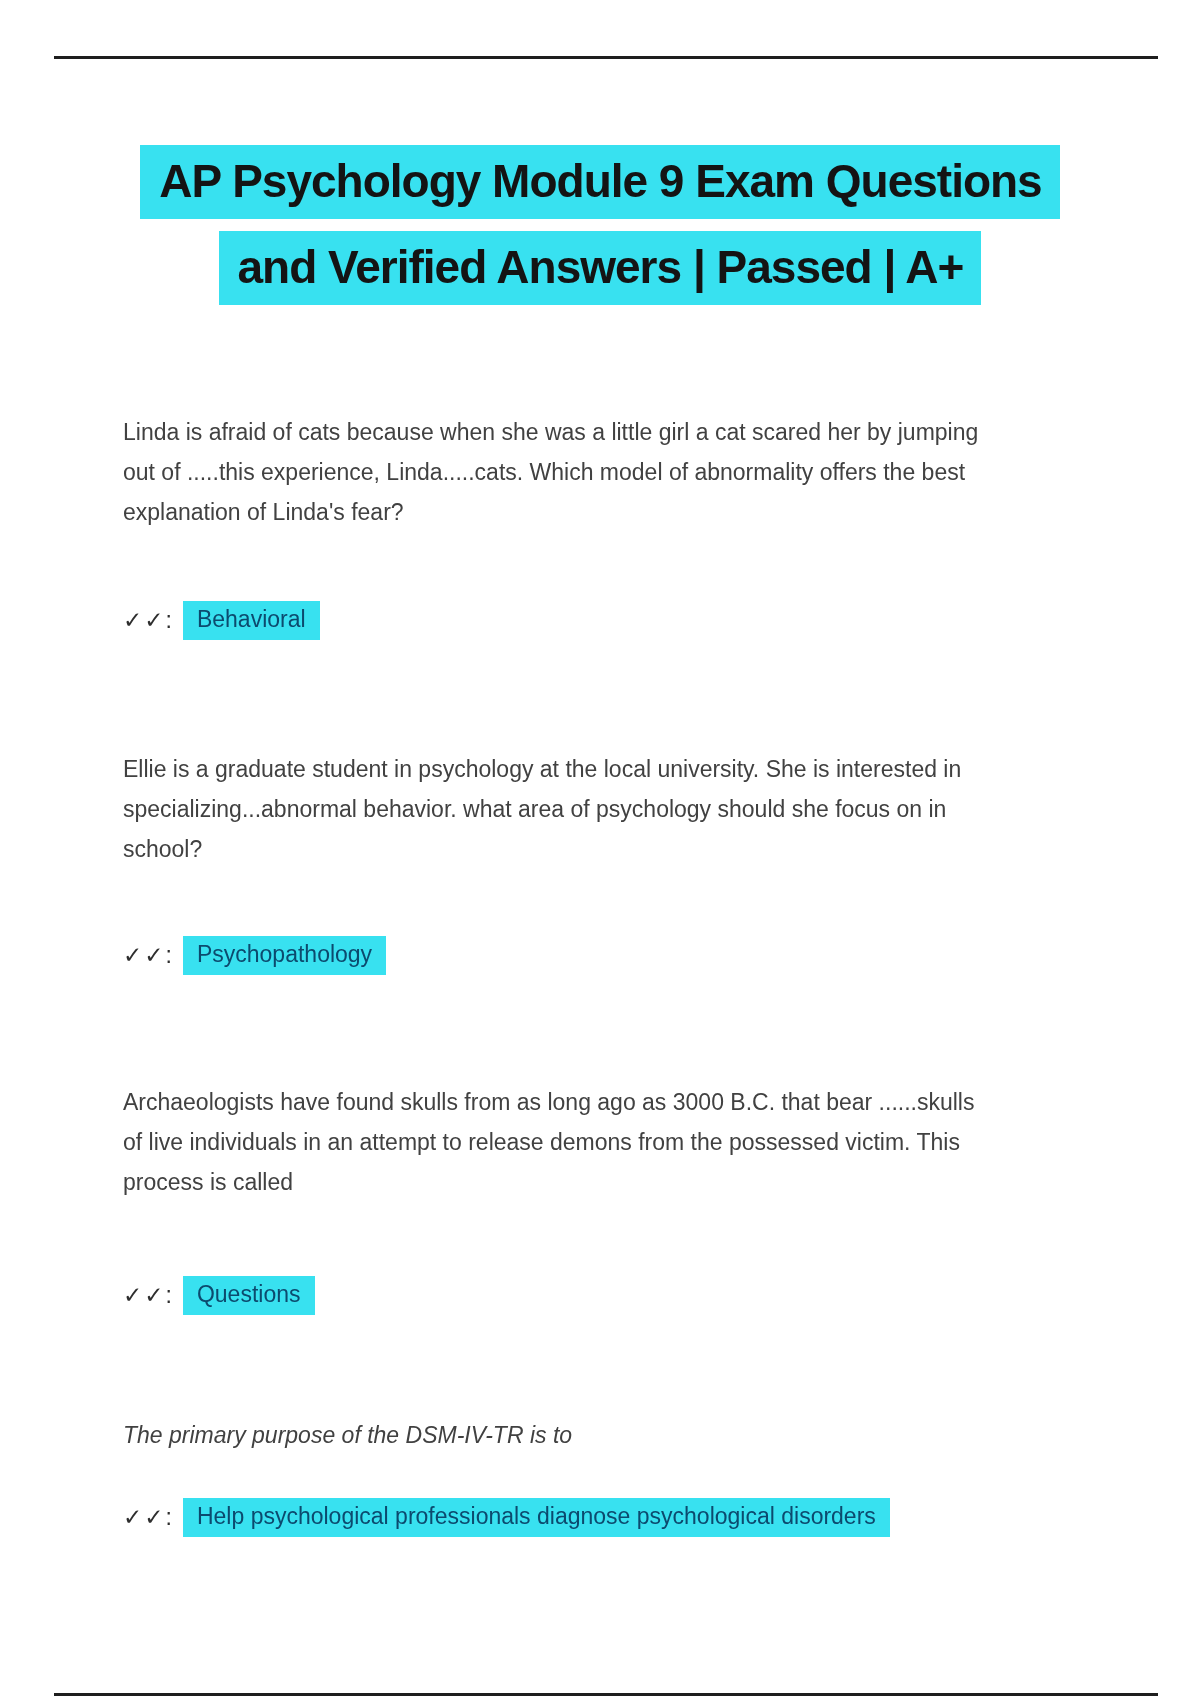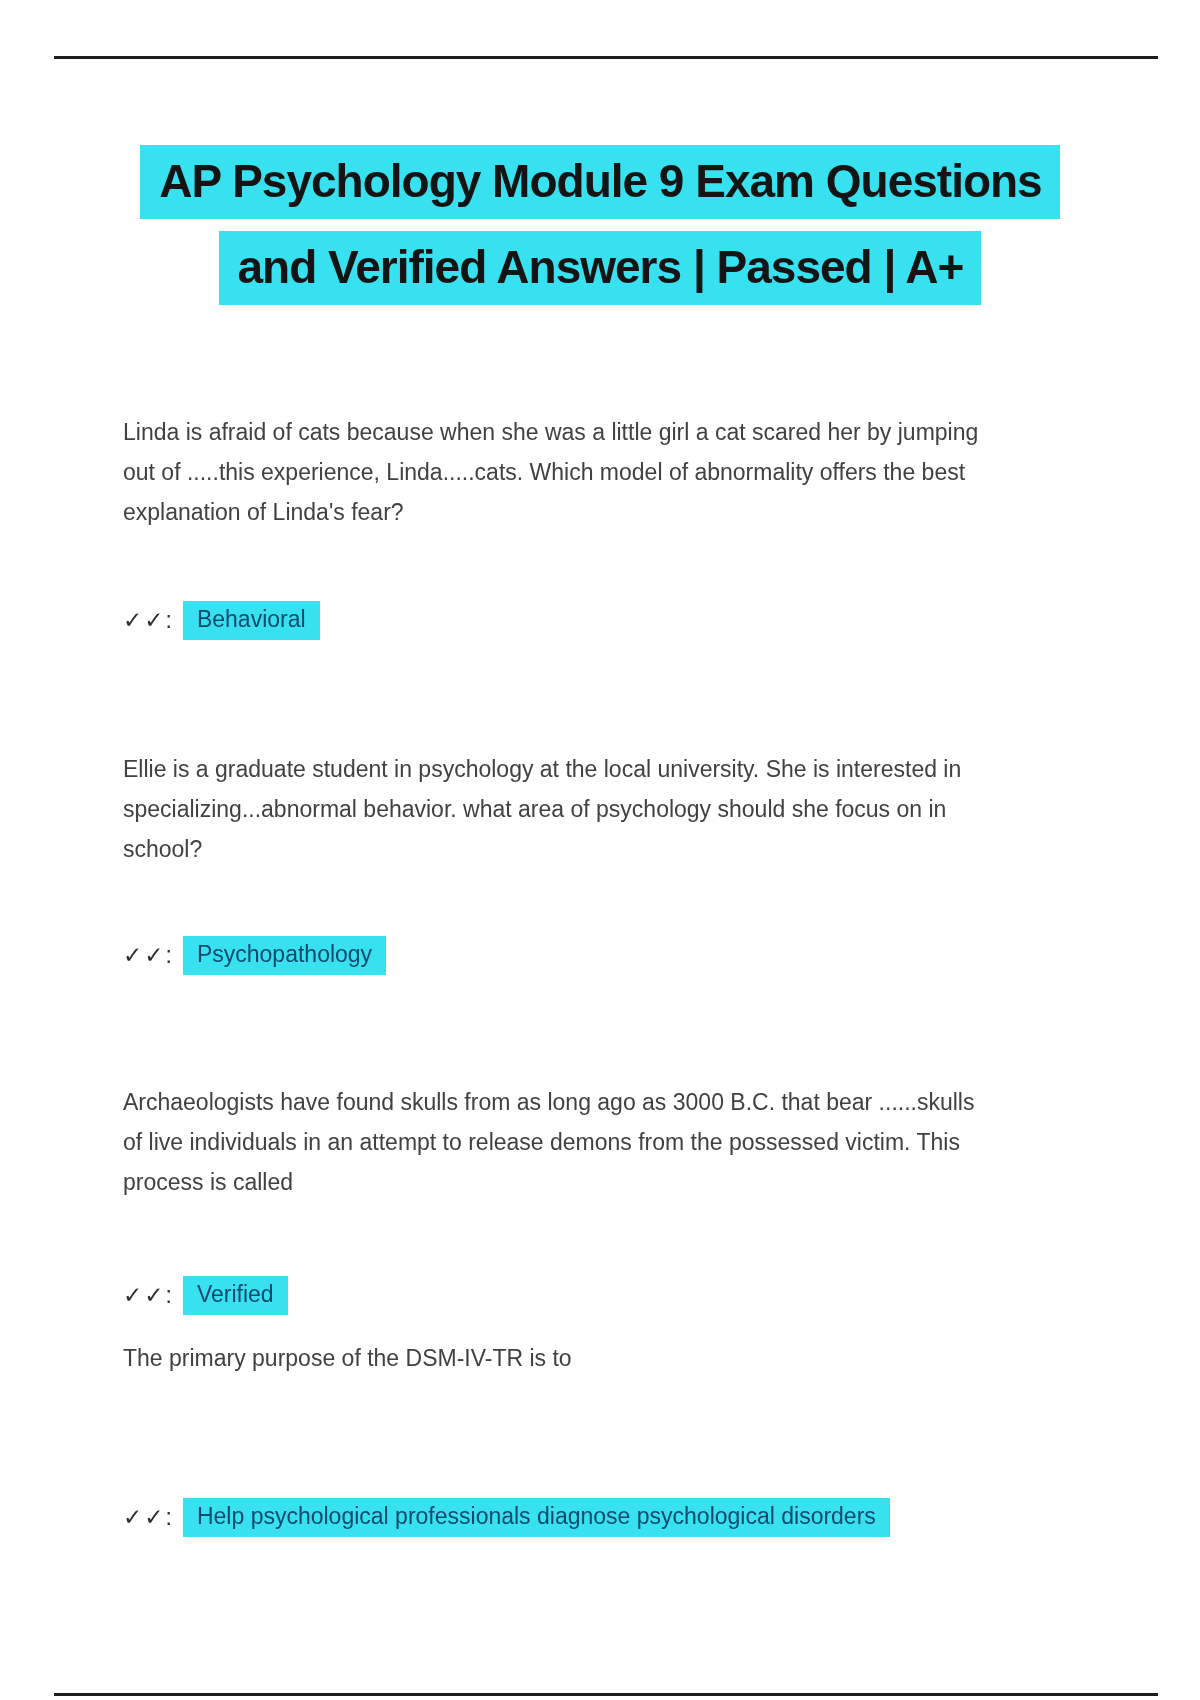--- a/index.html
+++ b/index.html
@@ -41,21 +41,21 @@
     left:123px;
     width:1000px;
     font-size:23px;
     line-height:40px;
     color:#414141;
     white-space:pre-line;
   }
   .q1{top:412px;}
   .q2{top:749px;}
   .q3{top:1082px;}
-  .q4{top:1338px;}
+  .q4{top:1415px;font-style:italic;}
 
   .answer-row{
     position:absolute;
     left:123px;
     display:flex;
     align-items:center;
     font-size:23px;
   }
   .a1{top:601px;}
   .a2{top:936px;}
@@ -100,21 +100,21 @@
 <div class="answer-row a2">
   <span class="marker">✓✓:</span>
   <span class="hl" style="background-color: rgb(56, 225, 240);">Psychopathology</span>
 </div>
 
 <div class="question q3">Archaeologists have found skulls from as long ago as 3000 B.C. that bear ......skulls
 of live individuals in an attempt to release demons from the possessed victim. This
 process is called</div>
 <div class="answer-row a3">
   <span class="marker">✓✓:</span>
-  <span class="hl" style="background-color: rgb(56, 225, 240);">Verified</span>
+  <span class="hl" style="background-color: rgb(56, 225, 240);">Questions</span>
 </div>
 
 <div class="question q4">The primary purpose of the DSM-IV-TR is to</div>
 <div class="answer-row a4">
   <span class="marker">✓✓:</span>
   <span class="hl" style="background-color: rgb(56, 225, 240);">Help psychological professionals diagnose psychological disorders</span>
 </div>
 
 <div class="rule rule-bottom" style="background-color: rgb(30, 30, 30);"></div>
 

